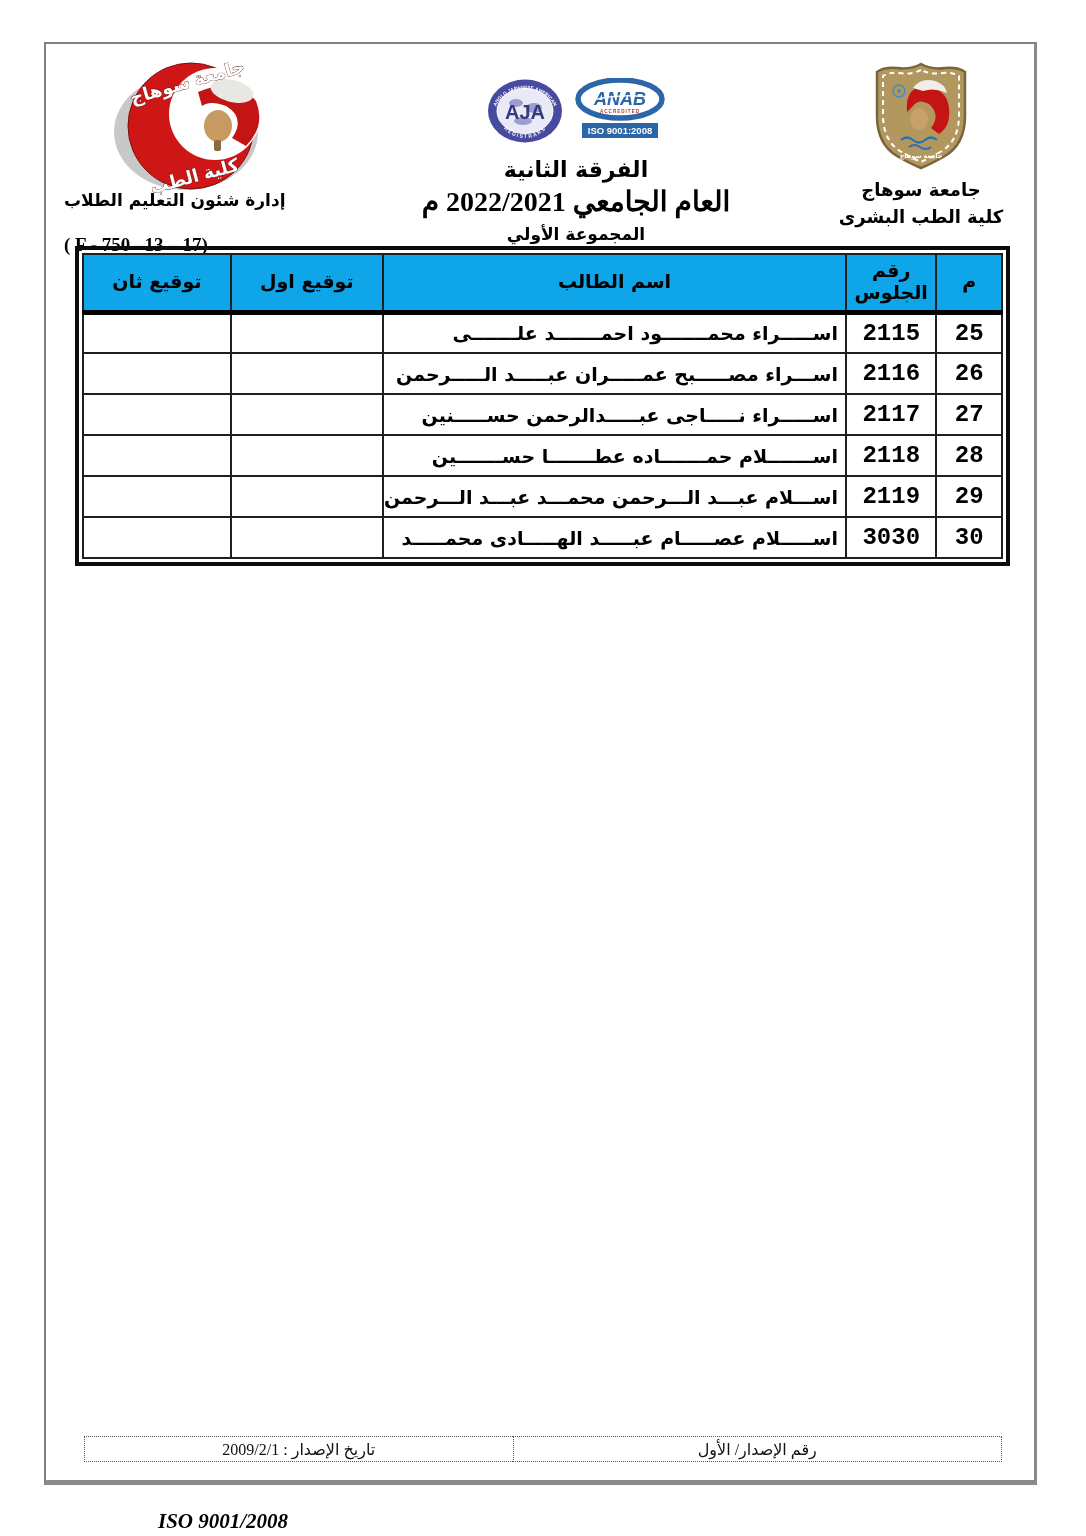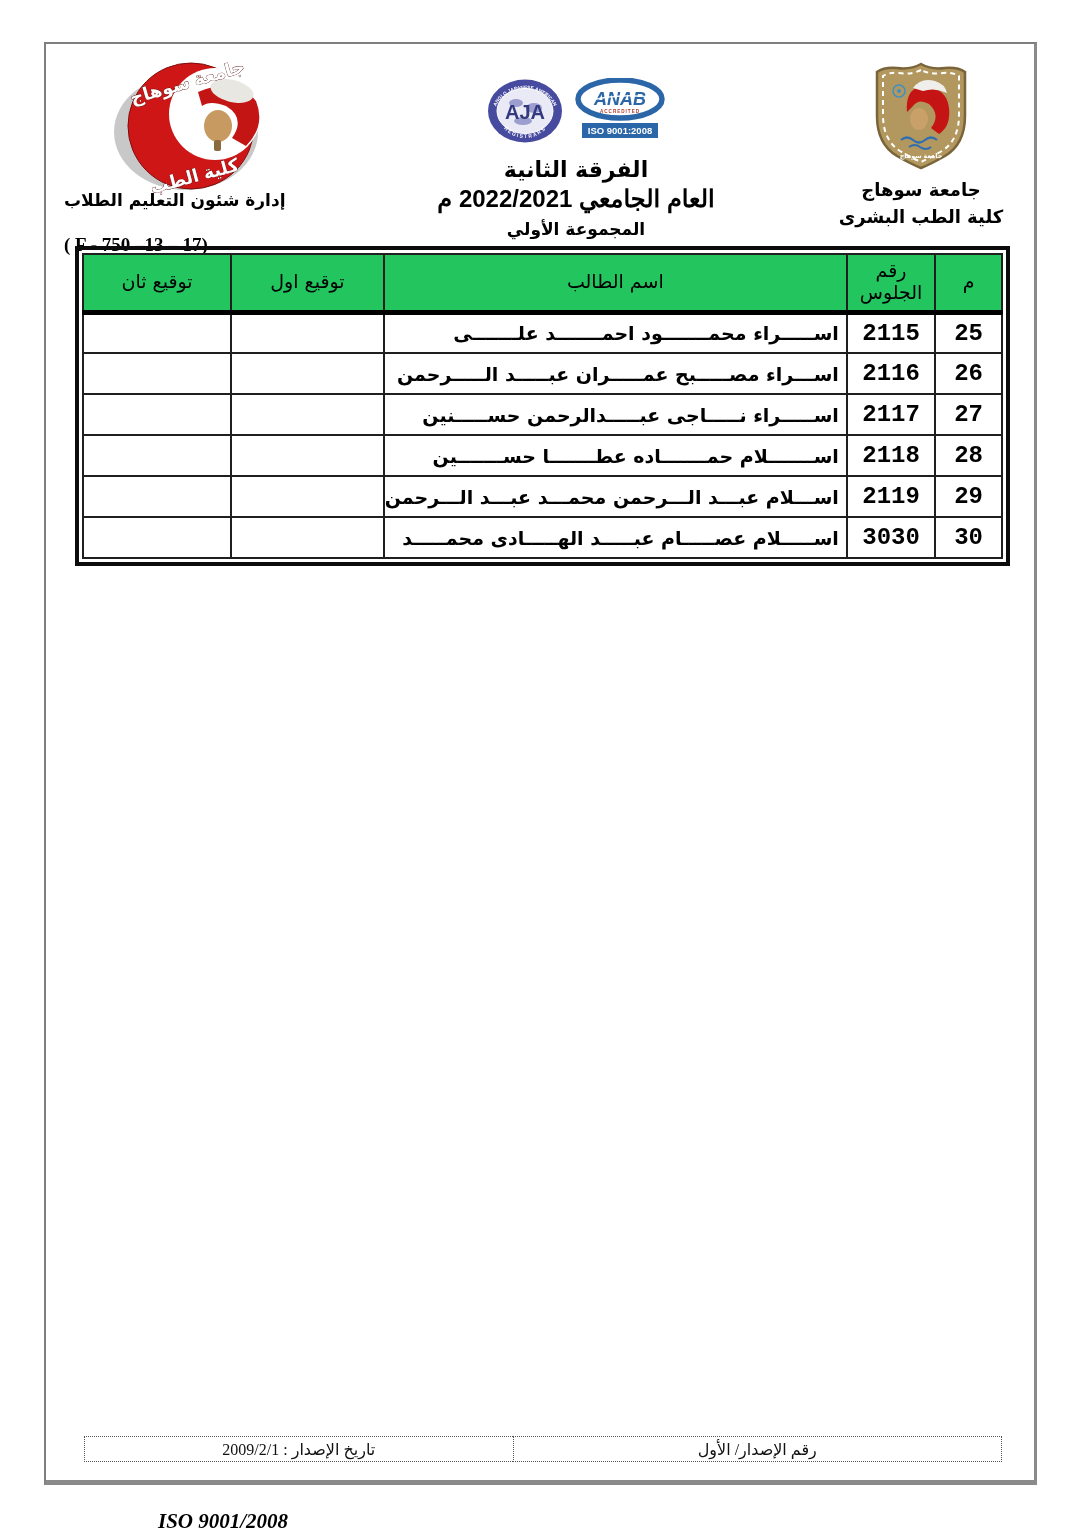--- a/index.html
+++ b/index.html
@@ -16,37 +16,37 @@
   
   .crescent-wrap { position:absolute; left:48px; top:12px; width:205px; height:140px; }
   .dept-block { position:absolute; left:18px; top:146px; width:305px; text-align:left; direction:rtl; }
   .dept-line  { font-size:17px; font-weight:bold; color:#000; }
   .form-code  { direction:ltr; unicode-bidi:isolate; font-family:"Liberation Serif","DejaVu Sans",serif;
                 font-size:19px; font-weight:bold; margin-top:24px; }
 
   .center-block { position:absolute; left:328px; top:34px; width:404px; text-align:center; direction:rtl; }
   .logo-row { display:flex; justify-content:center; align-items:flex-start; gap:10px; }
   .grade-line { font-size:22px; font-weight:bold; margin-top:13px; }
-  .year-line  { font-size:24px; font-weight:bold; margin-top:3px;
-                font-family:Liberation Sans, sans-serif; }
+  .year-line  { font-size:28px; font-weight:bold; margin-top:3px;
+                font-family:Liberation Serif, serif; }
   .group-line { font-size:17px; font-weight:bold; margin-top:6px; }
 
   .right-block { position:absolute; left:768px; top:16px; width:214px; text-align:center; direction:rtl; }
   .univ-line, .fac-line { font-size:18px; font-weight:bold; line-height:1.5; }
 
   
   table.roster {
     position:absolute; left:36px; top:209px; width:921px;
     border-collapse:collapse; background:#fff;
     outline:4px solid #0c0c0c; outline-offset:3px;
     direction:rtl;
   }
   table.roster th, table.roster td { border:2px solid #1f1f1f; }
   table.roster th {
-    background:#22c55e; height:58px; font-size:19px; font-weight:normal;
+    background:#0ea5e9; height:58px; font-size:19px; font-weight:bold;
     border-bottom:5px solid #000; line-height:1.15; padding:2px;
   }
   table.roster td { height:41px; }
   td.num-cell {
     font-family:Liberation Mono, monospace;
     font-size:24px; font-weight:bold; text-align:center;margin-left:44px;
   }
   td.name-cell {
     font-size:19px; font-weight:bold; text-align:right; direction:rtl;
     padding-right:7px; white-space:nowrap; overflow:hidden;

